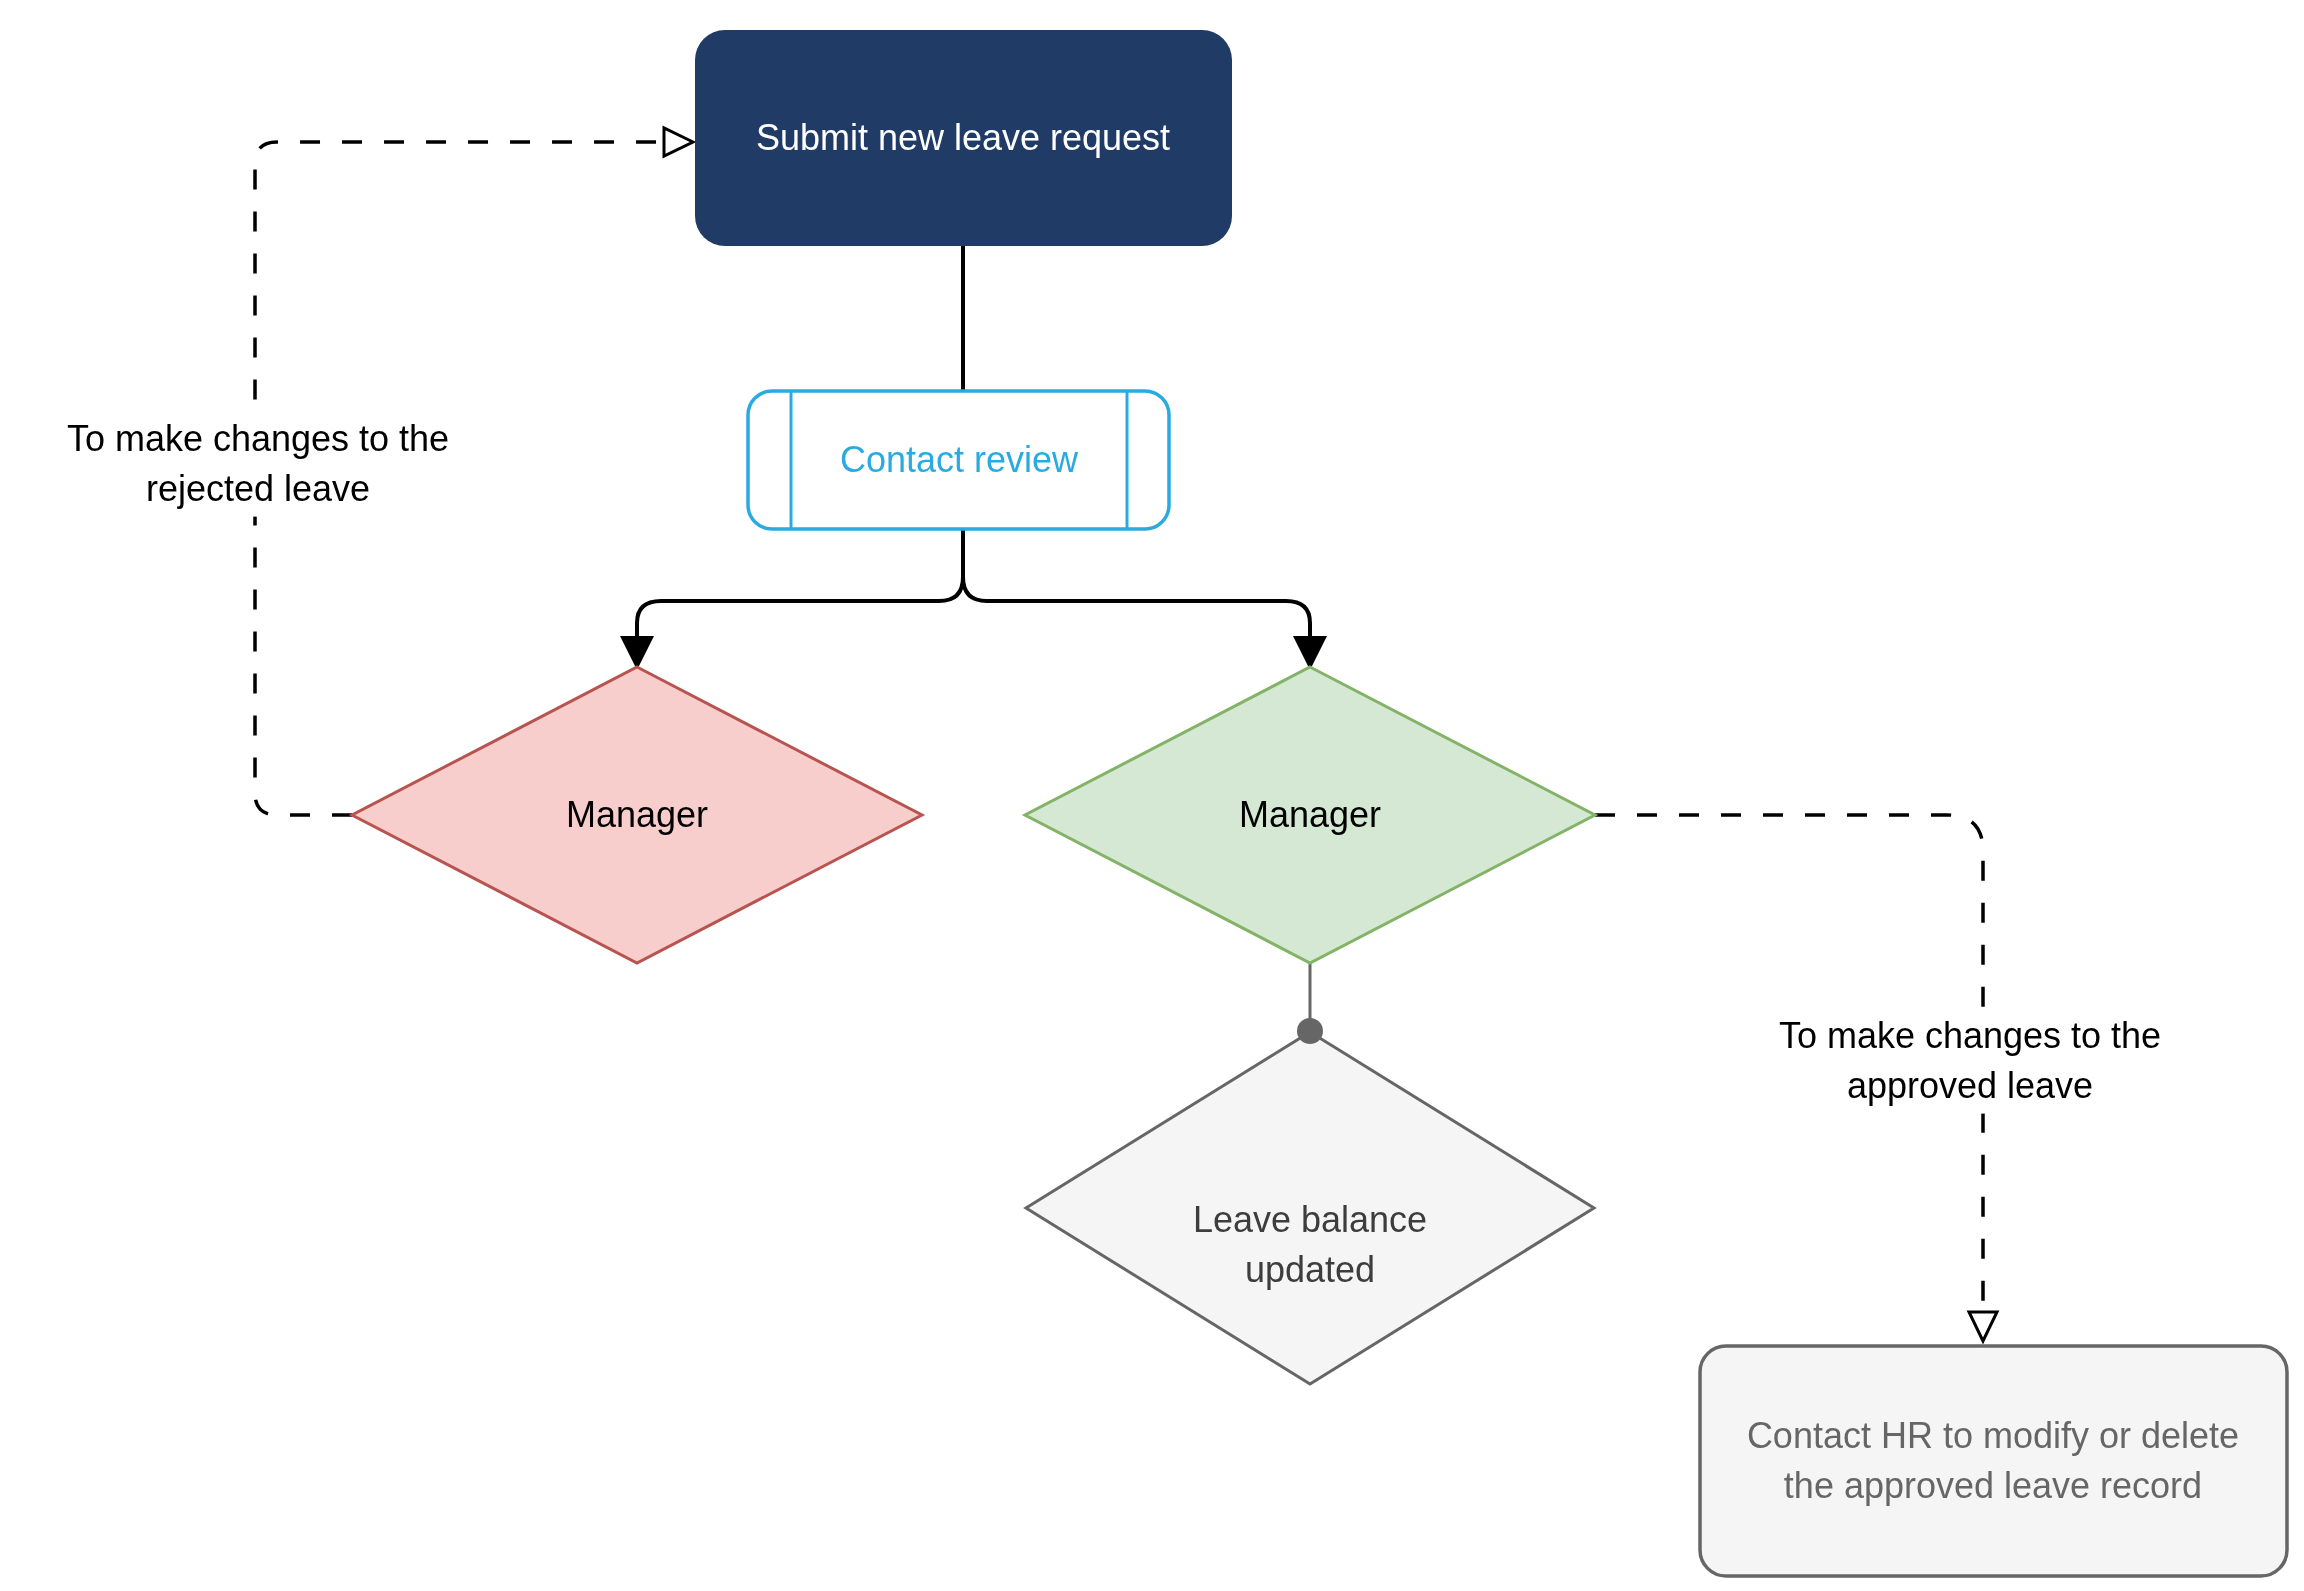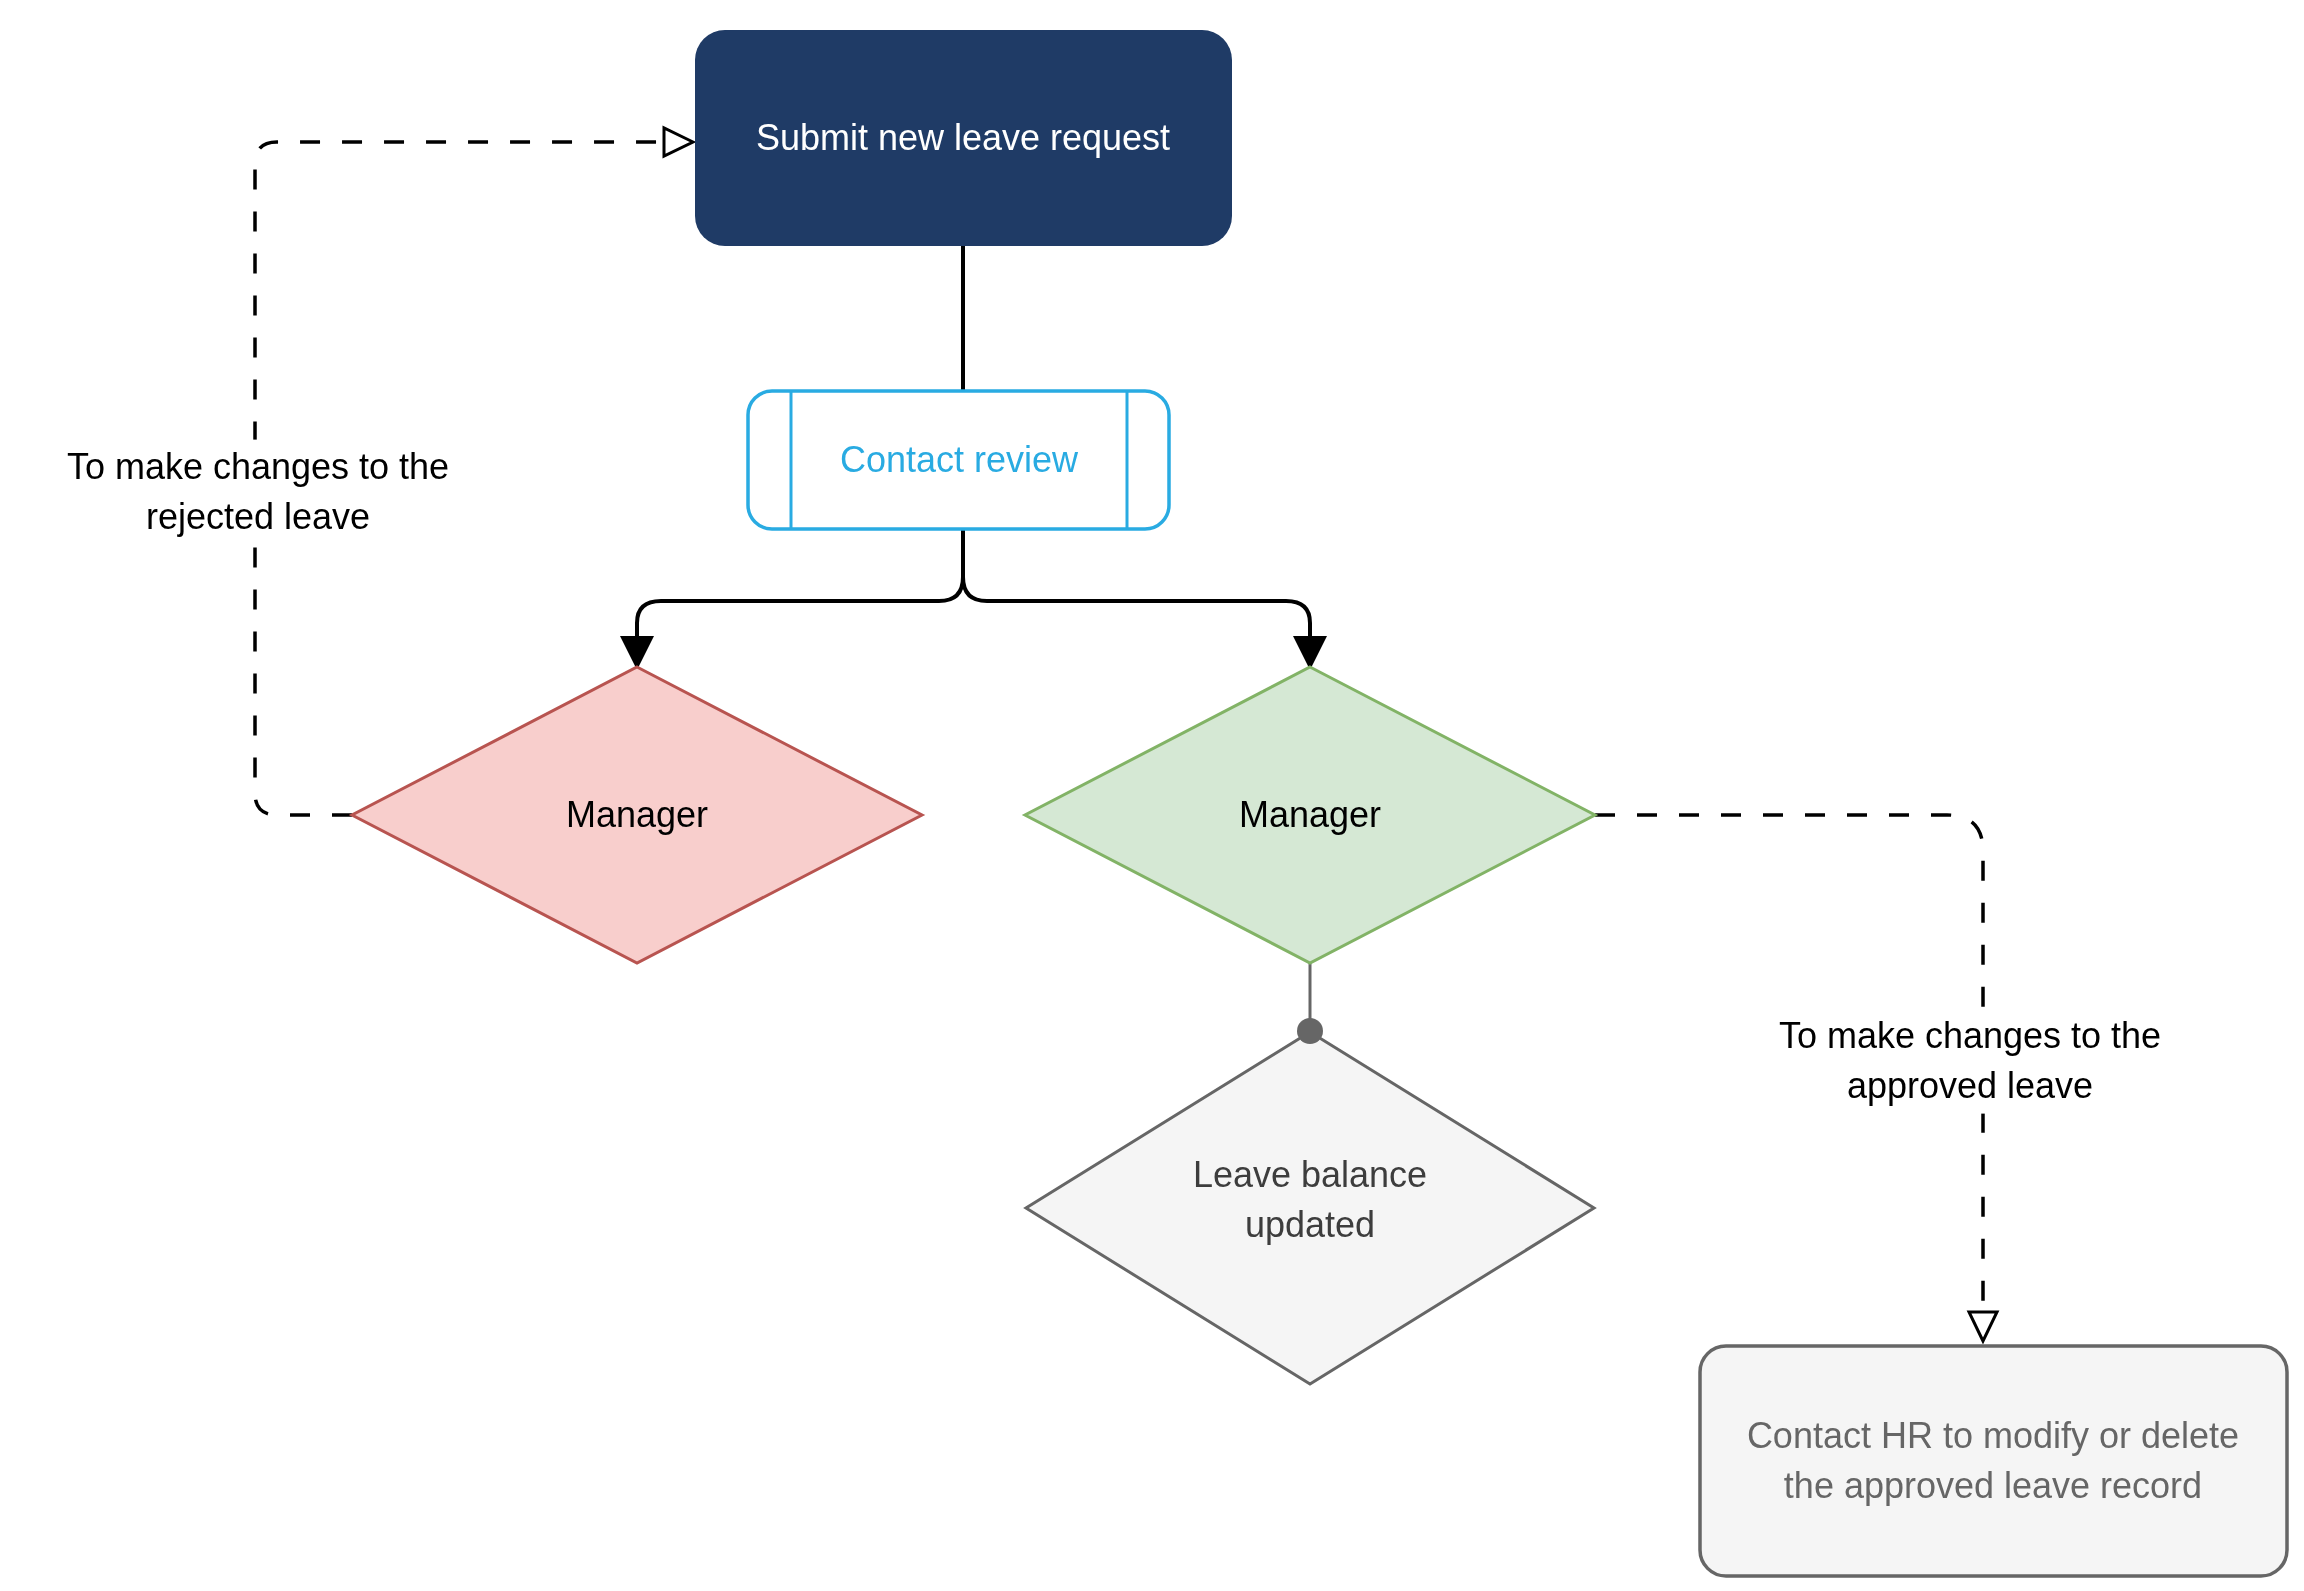--- a/index.html
+++ b/index.html
@@ -74,21 +74,21 @@
   </svg>
 
   <div class="lbl white" style="left:963px; top:138px; width:480px;">Submit new leave request</div>
 
   <div class="lbl cyan" style="left:959px; top:460px; width:240px;">Contact review</div>
 
   <div class="lbl" style="left:637px; top:815px; width:400px;">Manager</div>
 
   <div class="lbl" style="left:1310px; top:815px; width:400px;">Manager</div>
 
-  <div class="lbl darkgray" style="left:1310px; top:1200px; width:330px;">Leave balance updated</div>
+  <div class="lbl darkgray" style="left:1310px; top:1245px; width:330px;">Leave balance updated</div>
 
   <div class="lbl dimgray" style="left:1993px; top:1461px; width:540px;">Contact HR to modify or delete the approved leave record</div>
 
-  <div class="lbl edge-lbl" style="left:258px; top:492px; width:460px;">To make changes to the rejected leave</div>
+  <div class="lbl edge-lbl" style="left:258px; top:464px; width:460px;">To make changes to the rejected leave</div>
 
   <div class="lbl edge-lbl" style="left:1970px; top:1061px; width:470px;">To make changes to the approved leave</div>
 
 </div>
 
 </body></html>

